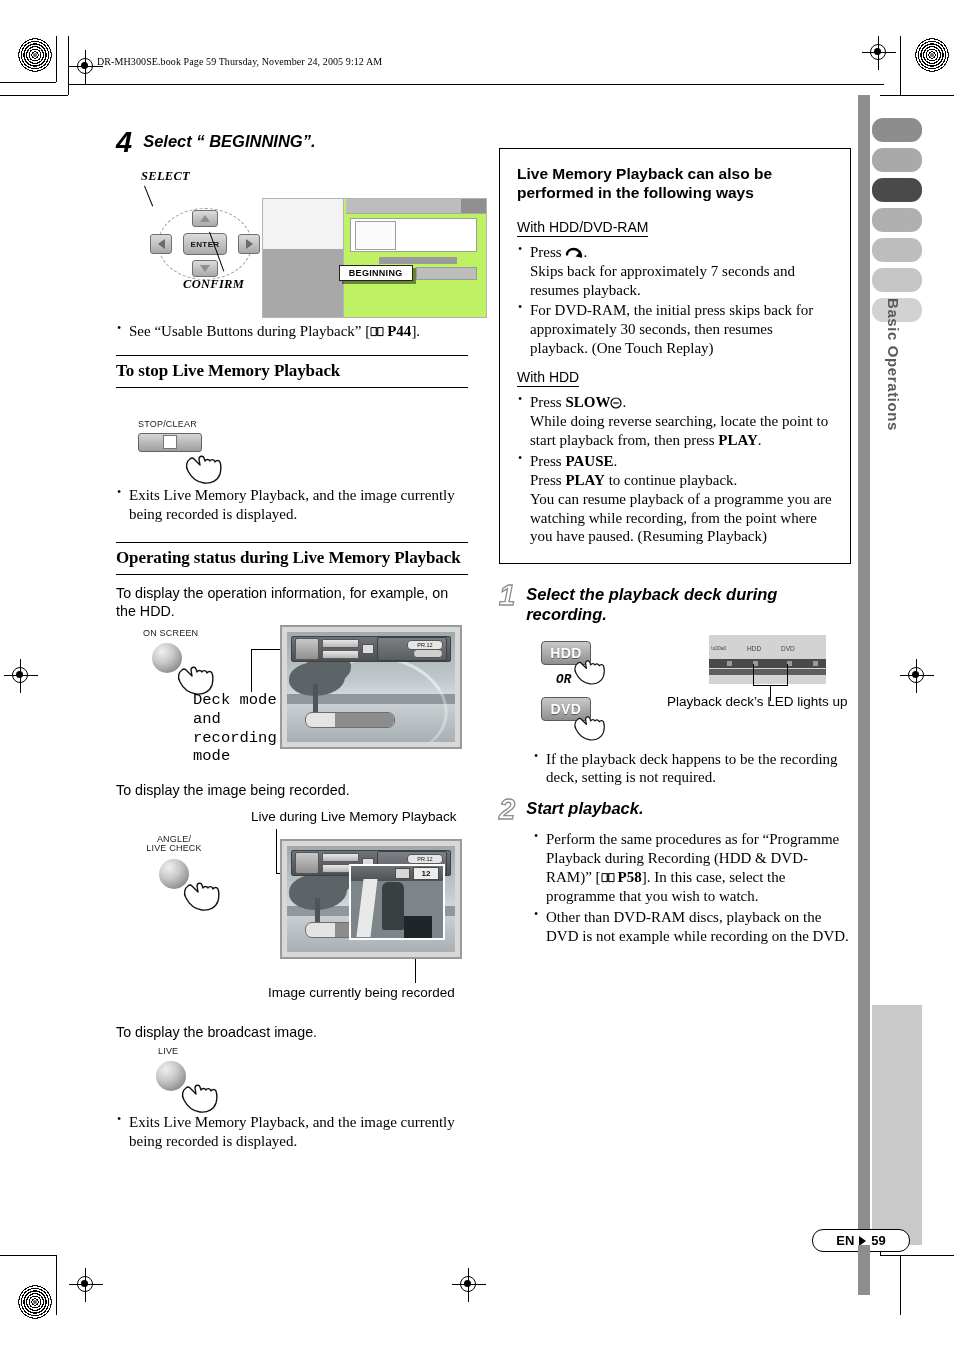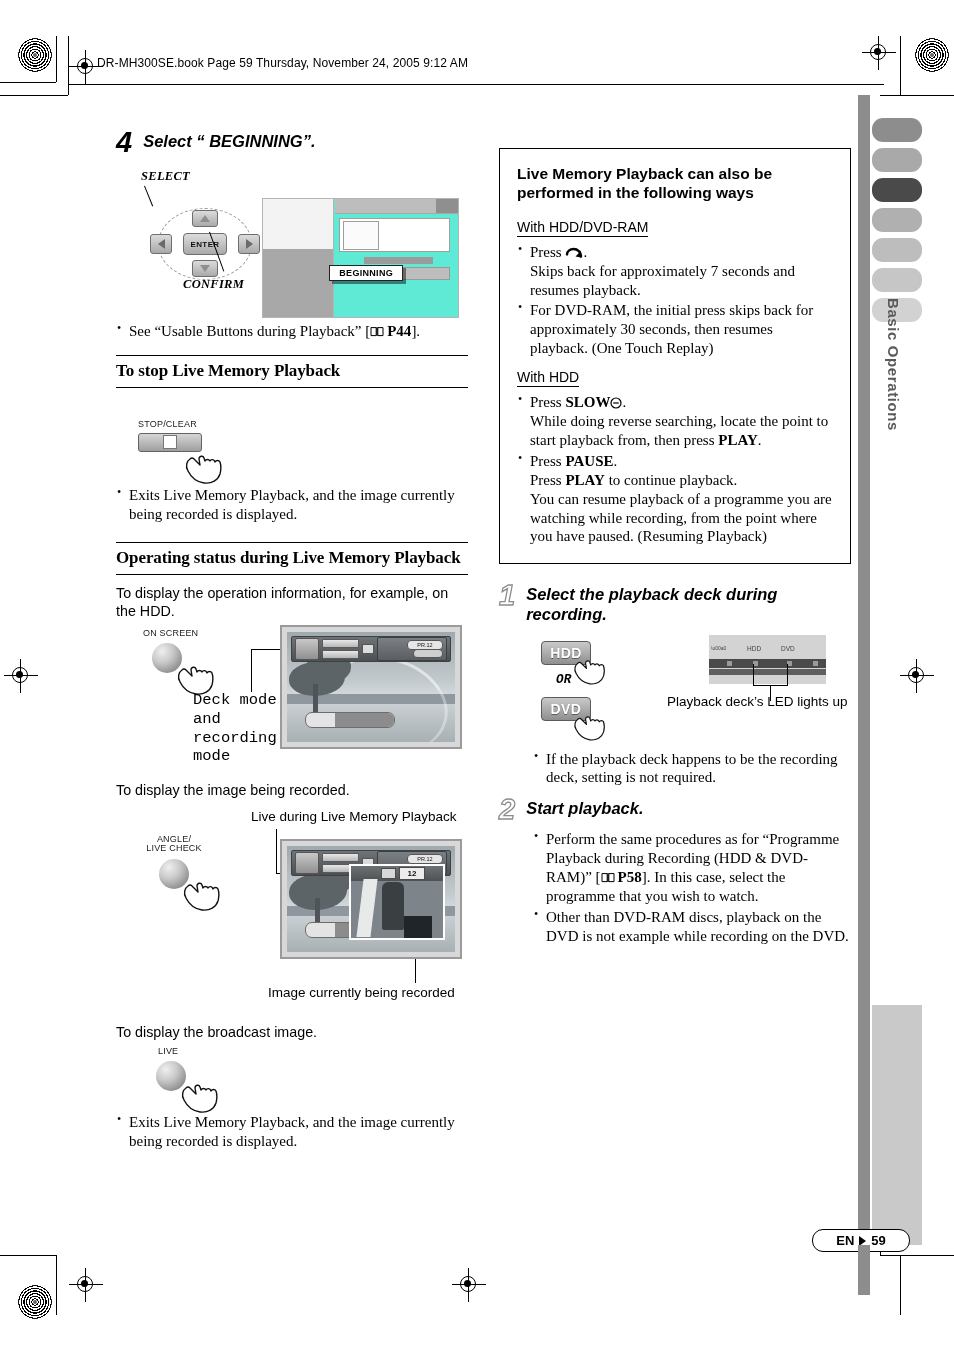--- a/index.html
+++ b/index.html
@@ -15,22 +15,22 @@
   .regmark i{position:absolute;left:8px;top:8px;width:16px;height:16px;border:1.6px solid #000;border-radius:50%;box-sizing:border-box;}
   .regmark i::after{content:"";position:absolute;left:3px;top:3px;width:7px;height:7px;border-radius:50%;background:#000;}
 
   .densitydot{position:absolute;width:34px;height:34px;border-radius:50%;
     background:repeating-radial-gradient(circle at 50% 50%, #000 0 1.2px, #fff 1.2px 2.6px);}
   .densitydot::after{content:"";position:absolute;left:15px;top:15px;width:4px;height:4px;background:#666;border-radius:50%;}
 
   .trimline{position:absolute;background:#000;}
 
   
-  .bookhdr{position:absolute;left:97px;top:56px;font-family:Liberation Sans, sans-serif;
-           font-size:12px;letter-spacing:.1px;white-space:nowrap;}
+  .bookhdr{position:absolute;left:97px;top:56px;font-family:Liberation Serif, serif;
+           font-size:10px;letter-spacing:.1px;white-space:nowrap;}
 
   
   .colL{position:absolute;left:116px;top:128px;width:352px;}
   .colR{position:absolute;left:499px;top:148px;width:352px;}
 
   
   .step{display:flex;align-items:flex-start;gap:11px;}
   .stepnum{font-family:"Liberation Sans",sans-serif;font-weight:bold;font-style:italic;
            font-size:29px;line-height:1;color:#000;}
   .stepnum.hollow{color:#fff;-webkit-text-stroke:1.3px #8d8d8d;text-shadow:none;
@@ -127,37 +127,37 @@
       background:#cfcfcf;border:1px solid #555;}
 
   .progresspill{position:absolute;left:18px;bottom:14px;width:88px;height:14px;border-radius:7px;
       background:#e4e4e4;border:1px solid #6d6d6d;overflow:hidden;}
   .progresspill b{display:block;margin-left:33%;height:100%;background:#8c8c8c;}
 
   
   .pip{position:absolute;right:10px;bottom:12px;width:92px;height:72px;border:2px solid #fff;
        background:#7d858a;overflow:hidden;}
   .pip .head{position:absolute;left:0;right:0;top:0;height:15px;background:linear-gradient(#6c7174,#4e5255);
-       display:flex;align-items:center;justify-content:flex-end;gap:3px;padding-right:18px;}
+       display:flex;align-items:center;justify-content:flex-end;gap:3px;padding-right:4px;}
   .pip .head .k{width:13px;height:9px;background:#d7d7d7;border:1px solid #4b4b4b;}
   .pip .head .n{width:24px;height:11px;background:#ececec;border:1px solid #4b4b4b;
        font-family:"Liberation Sans",sans-serif;font-size:8px;font-weight:bold;text-align:center;line-height:11px;color:#111;}
   .pip .fig{position:absolute;left:34%;top:22%;width:22px;height:48px;background:#3a3f42;border-radius:6px 6px 2px 2px;}
   .pip .pole{position:absolute;left:10%;top:18%;width:14px;height:58px;background:#e8eaea;transform:skewX(-7deg);}
   .pip .dark{position:absolute;right:12%;bottom:0;width:28px;height:22px;background:#20252a;}
 
   
   .panel{background:#d3d3d3;position:relative;}
   .panel .strip{position:absolute;left:0;right:0;top:50%;height:9px;background:#4a4a4a;}
   .panel .strip2{position:absolute;left:0;right:0;top:calc(50% + 10px);height:6px;background:#5f5f5f;}
   .panel .led{position:absolute;width:5px;height:5px;background:#9a9a9a;top:calc(50% + 2px);}
   .panel .plab{position:absolute;font-family:"Liberation Sans",sans-serif;font-size:6.5px;color:#444;top:22%;}
 
   
-  .menubox{border:1px solid #b4b4b4;background:#5eead4;position:relative;}
+  .menubox{border:1px solid #b4b4b4;background:#bef264;position:relative;padding-left:28px;}
   .menubox .leftcol{position:absolute;left:0;top:0;width:36%;height:100%;border-right:1px solid #b4b4b4;}
   .menubox .lt{position:absolute;left:0;top:0;right:0;height:42%;background:#f3f3f3;border-bottom:1px solid #b4b4b4;}
   .menubox .lb{position:absolute;left:0;bottom:0;right:0;height:58%;background:#a8a8a8;}
   .menubox .topbar{position:absolute;left:37%;top:0;right:0;height:12%;background:#bdbdbd;border-bottom:1px solid #a7a7a7;}
   .menubox .topbar i{position:absolute;right:0;top:0;width:18%;height:100%;background:#8f8f8f;}
   .menubox .thumbrow{position:absolute;left:39%;top:16%;right:4%;height:27%;background:#fff;border:1px solid #9e9e9e;}
   .menubox .thumb{position:absolute;left:3%;top:7%;width:31%;height:84%;background:#fbfbfb;border:1px solid #9e9e9e;}
   .menubox .greybar{position:absolute;left:52%;top:49%;width:35%;height:6%;background:#9b9b9b;}
   .menubox .btnrow{position:absolute;left:39%;top:58%;right:4%;height:9%;}
   .menubox .gb{position:absolute;height:100%;background:#bdbdbd;border:1px solid #9a9a9a;}

